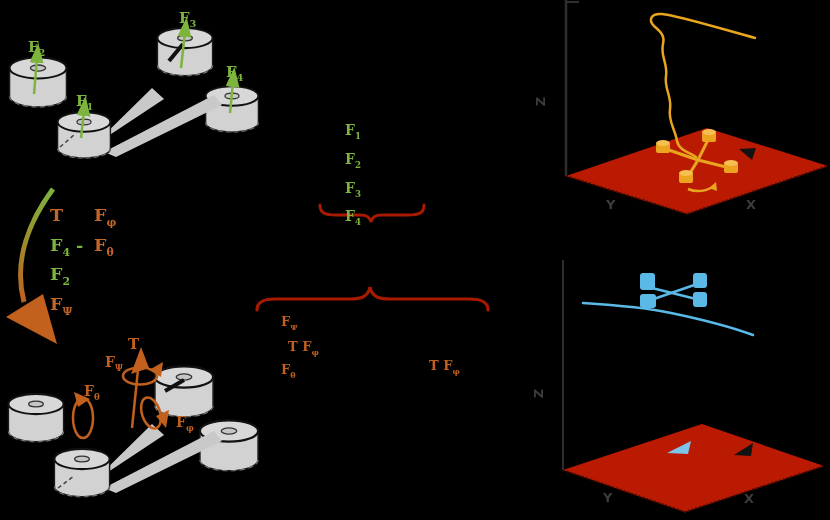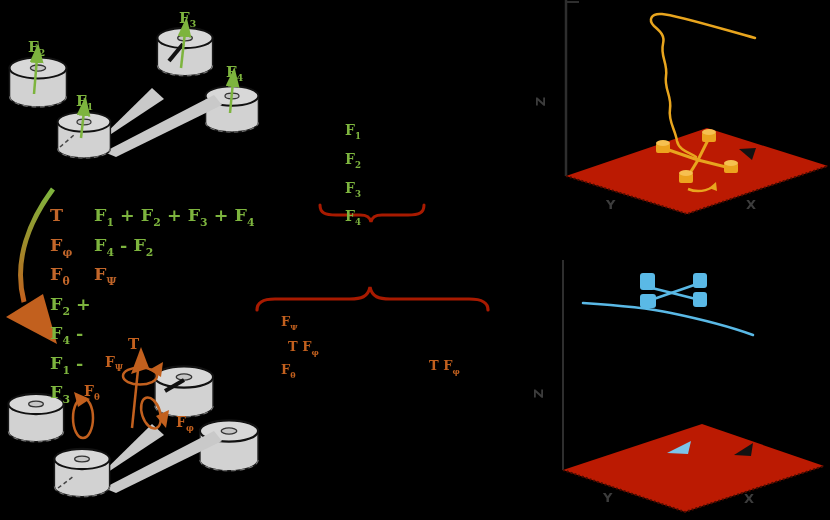--- a/index.html
+++ b/index.html
@@ -148,26 +148,24 @@
   </g>
 </svg>
 
 <div class="lbl green f15" style="left:28px;top:39px">F<sub>2</sub></div>
 <div class="lbl green f15" style="left:179px;top:10px">F<sub>3</sub></div>
 <div class="lbl green f15" style="left:76px;top:93px">F<sub>1</sub></div>
 <div class="lbl green f15" style="left:226px;top:64px">F<sub>4</sub></div>
 
 <div class="eq">
   <div class="orange">T</div>
-  <div class="green">F<sub>1</sub> + F<sub>2</sub> + F<sub>3</sub> + F<sub>4</sub></div>
   <div class="orange">F<sub>φ</sub></div>
   <div class="green">F<sub>4</sub> - F<sub>2</sub></div>
   <div class="orange">F<sub>θ</sub></div>
   <div class="orange">F<sub>Ψ</sub></div>
-  <div class="green">F<sub>2</sub> + F<sub>4</sub> - F<sub>1</sub> - F<sub>3</sub></div>
 </div>
 
 <div class="flist">
   <div>F<sub>1</sub></div>
   <div>F<sub>2</sub></div>
   <div>F<sub>3</sub></div>
   <div>F<sub>4</sub></div>
 </div>
 
 <div class="lbl redlbl f13" style="left:281px;top:315px">F<sub>Ψ</sub></div>

